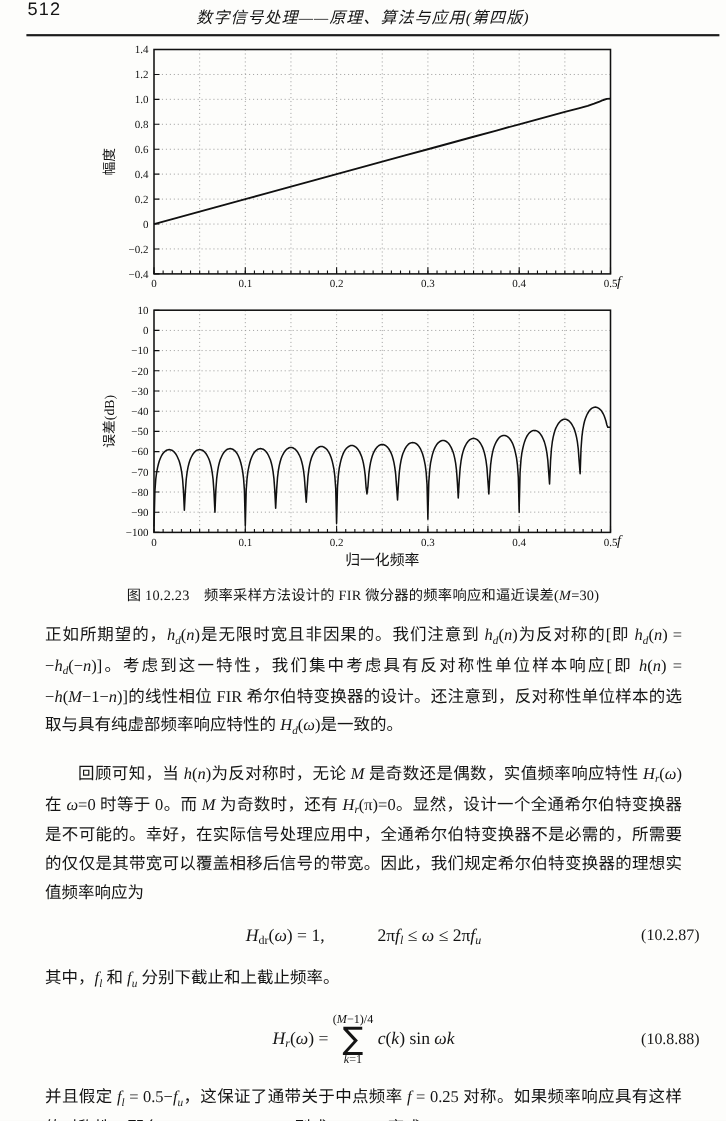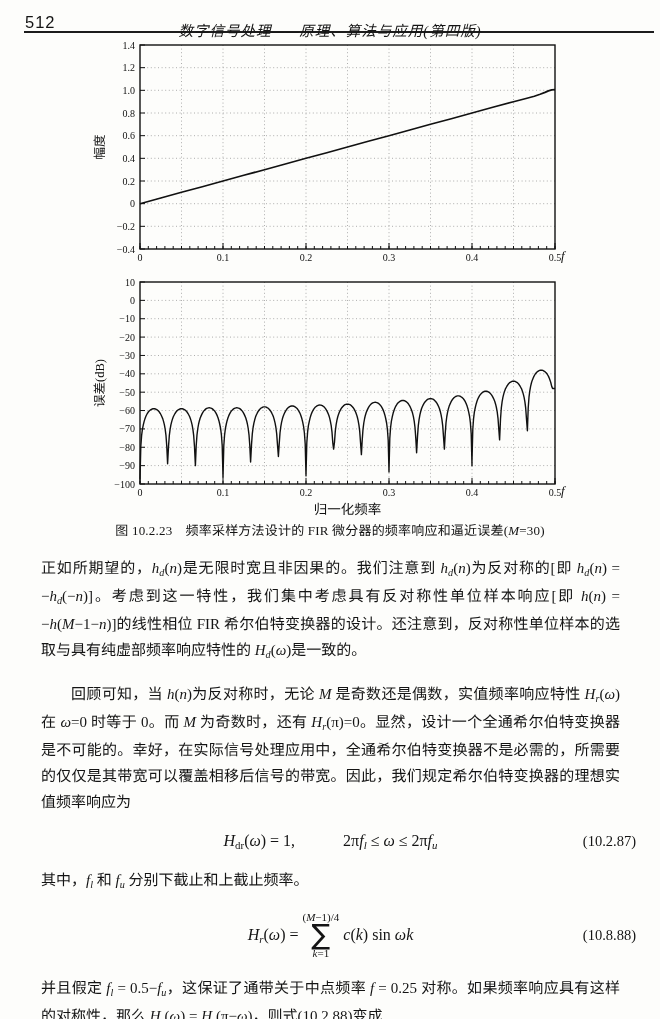--- a/index.html
+++ b/index.html
@@ -1,25 +1,25 @@
 <!DOCTYPE html>
 <html lang="zh-CN"><head>
 <meta charset="utf-8">
 <style>
   html,body{margin:0;padding:0;background:#e8e8e8;}
   .page{position:relative;width:660px;height:1019px;margin:0 auto;background:#fdfdfb;color:#141414;
         font-family:"Liberation Serif","DejaVu Serif",serif;overflow:hidden;}
   
   .header{position:relative;height:26px;}
-  .pagenum{position:absolute;left:25px;top:13px;font:400 16.5px "Liberation Sans","DejaVu Sans",sans-serif;letter-spacing:1px;}
-  .htitle{display:block;text-align:center;padding-top:19px;font-size:14.5px;font-style:italic;letter-spacing:1px;}
+  .pagenum{position:absolute;left:25px;top:0;font:400 16.5px "Liberation Sans","DejaVu Sans",sans-serif;letter-spacing:1px;}
+  .htitle{display:block;text-align:center;padding-top:4px;font-size:14.5px;font-style:italic;letter-spacing:1px;}
   .hrule{margin:5px 6px 0 24px;border-top:2.2px solid #1c1c1c;}
   
   figure{margin:7px 0 0 88px;width:487px;padding:0;}
-  figcaption{width:660px;margin:2px 0 0 -88px;text-align:center;font-size:13px;letter-spacing:.2px;}
+  figcaption{width:660px;margin:12px 0 0 -88px;text-align:center;font-size:13px;letter-spacing:.2px;}
   svg{display:block;}
   .grid{stroke:#999;stroke-width:.8;stroke-dasharray:1 2.6;}
   .frame{fill:none;stroke:#111;stroke-width:1.4;}
   .tick{stroke:#111;stroke-width:1;}
   .tlab{font:10px "Liberation Serif",serif;fill:#111;}
   .alab{font:12.5px "Liberation Serif",serif;fill:#111;}
   .xlab{font:13.5px "Liberation Serif",serif;fill:#111;}
   .flab{font:italic 13px "Liberation Serif",serif;fill:#111;}
   
   main{margin:8px 24px 0 25px;font-size:15px;line-height:26px;text-align:justify;}

